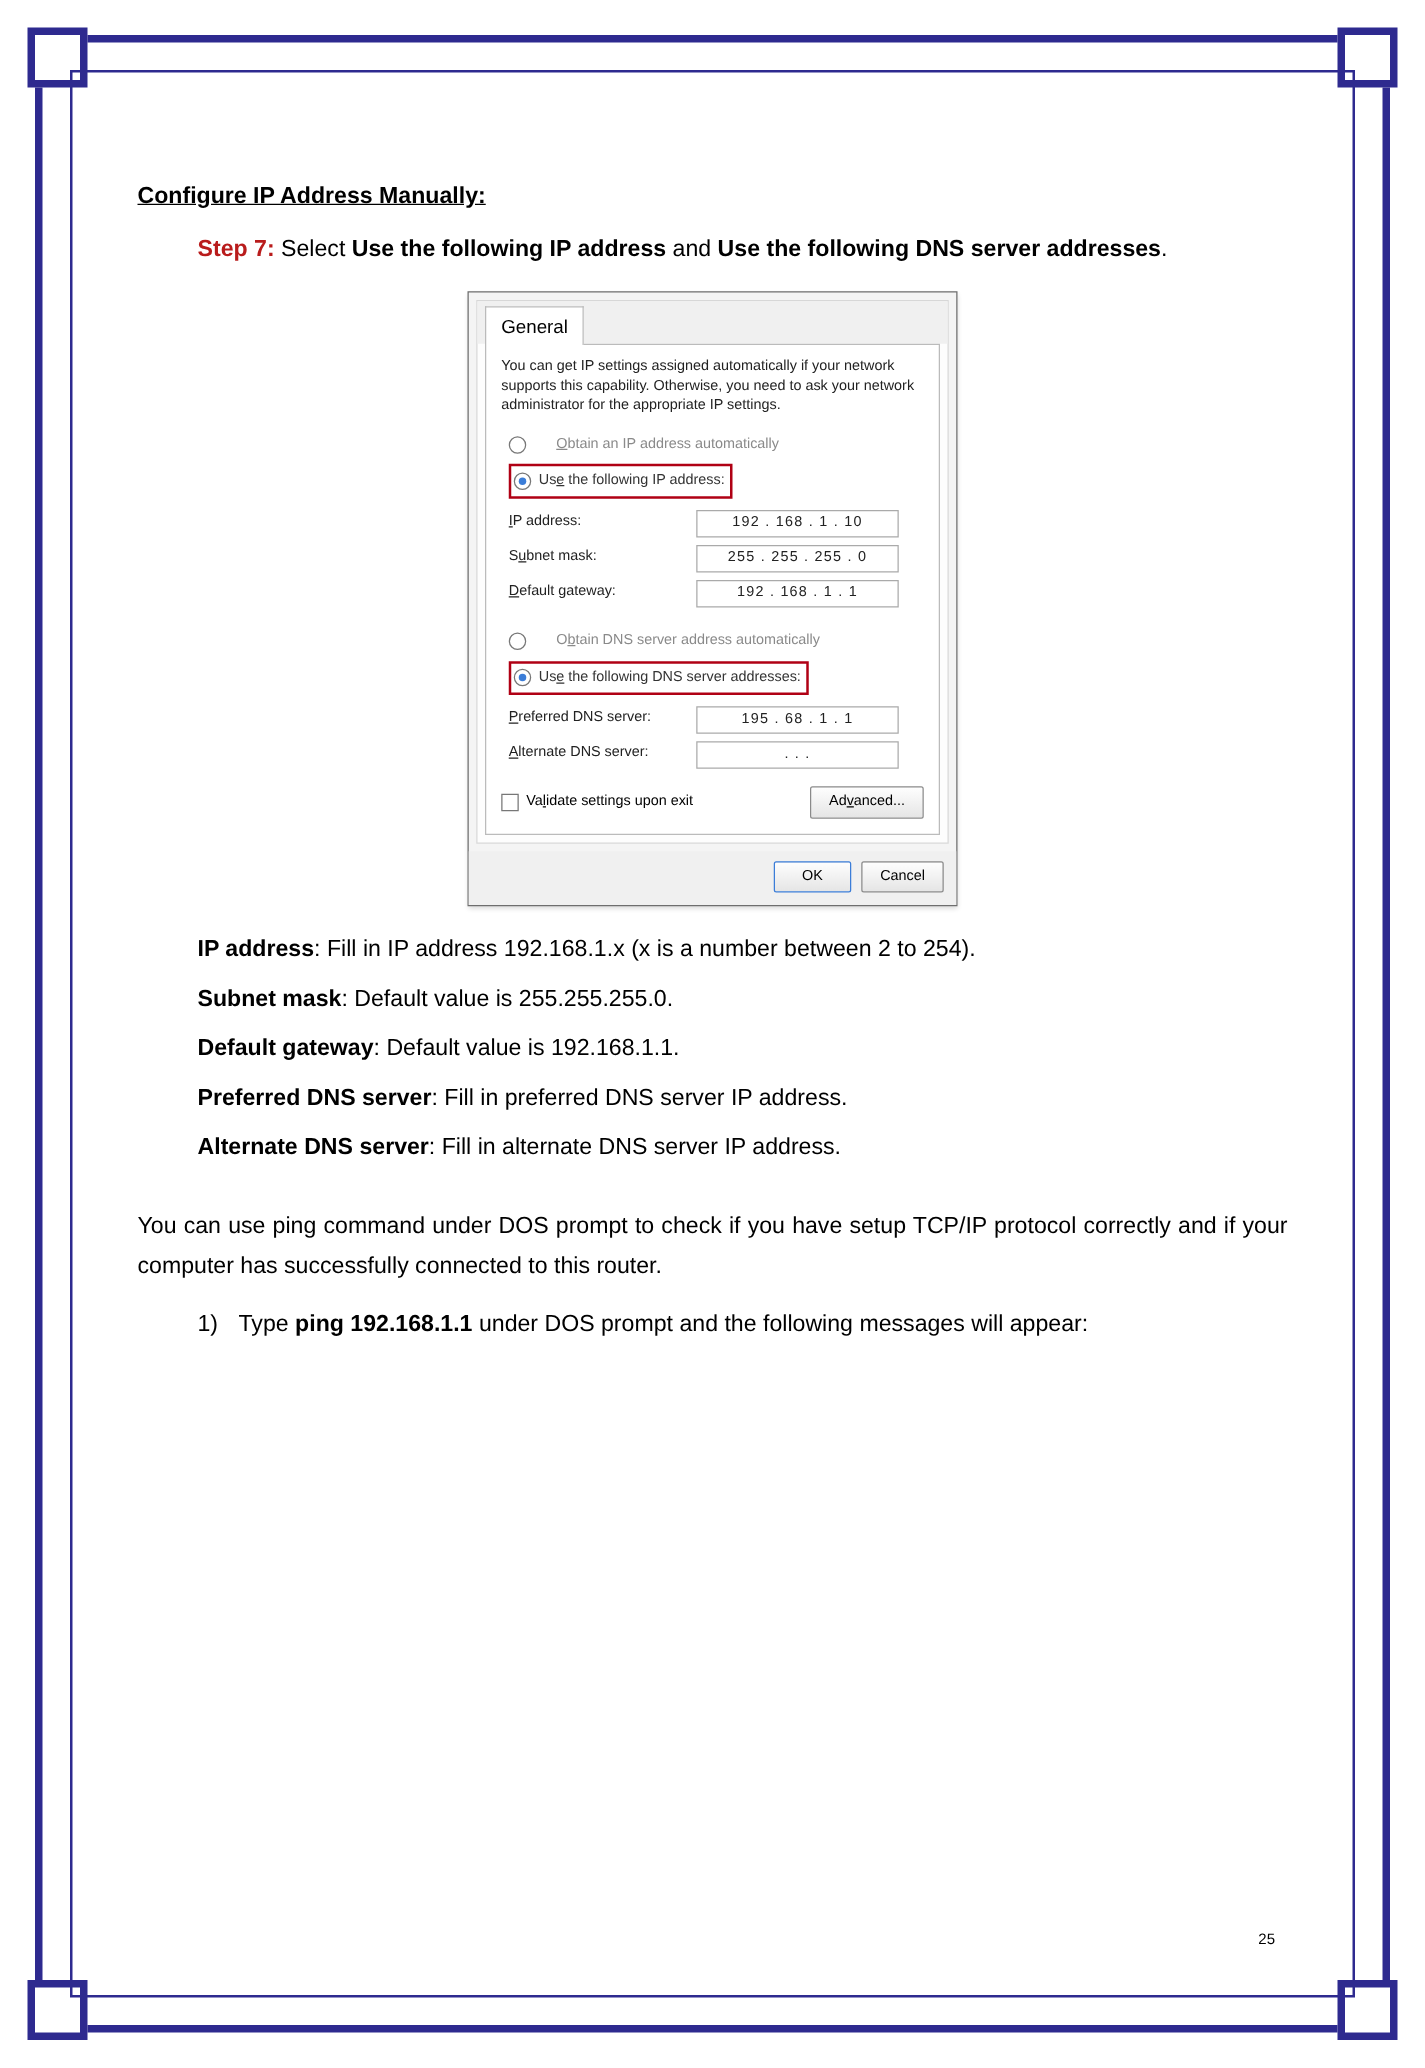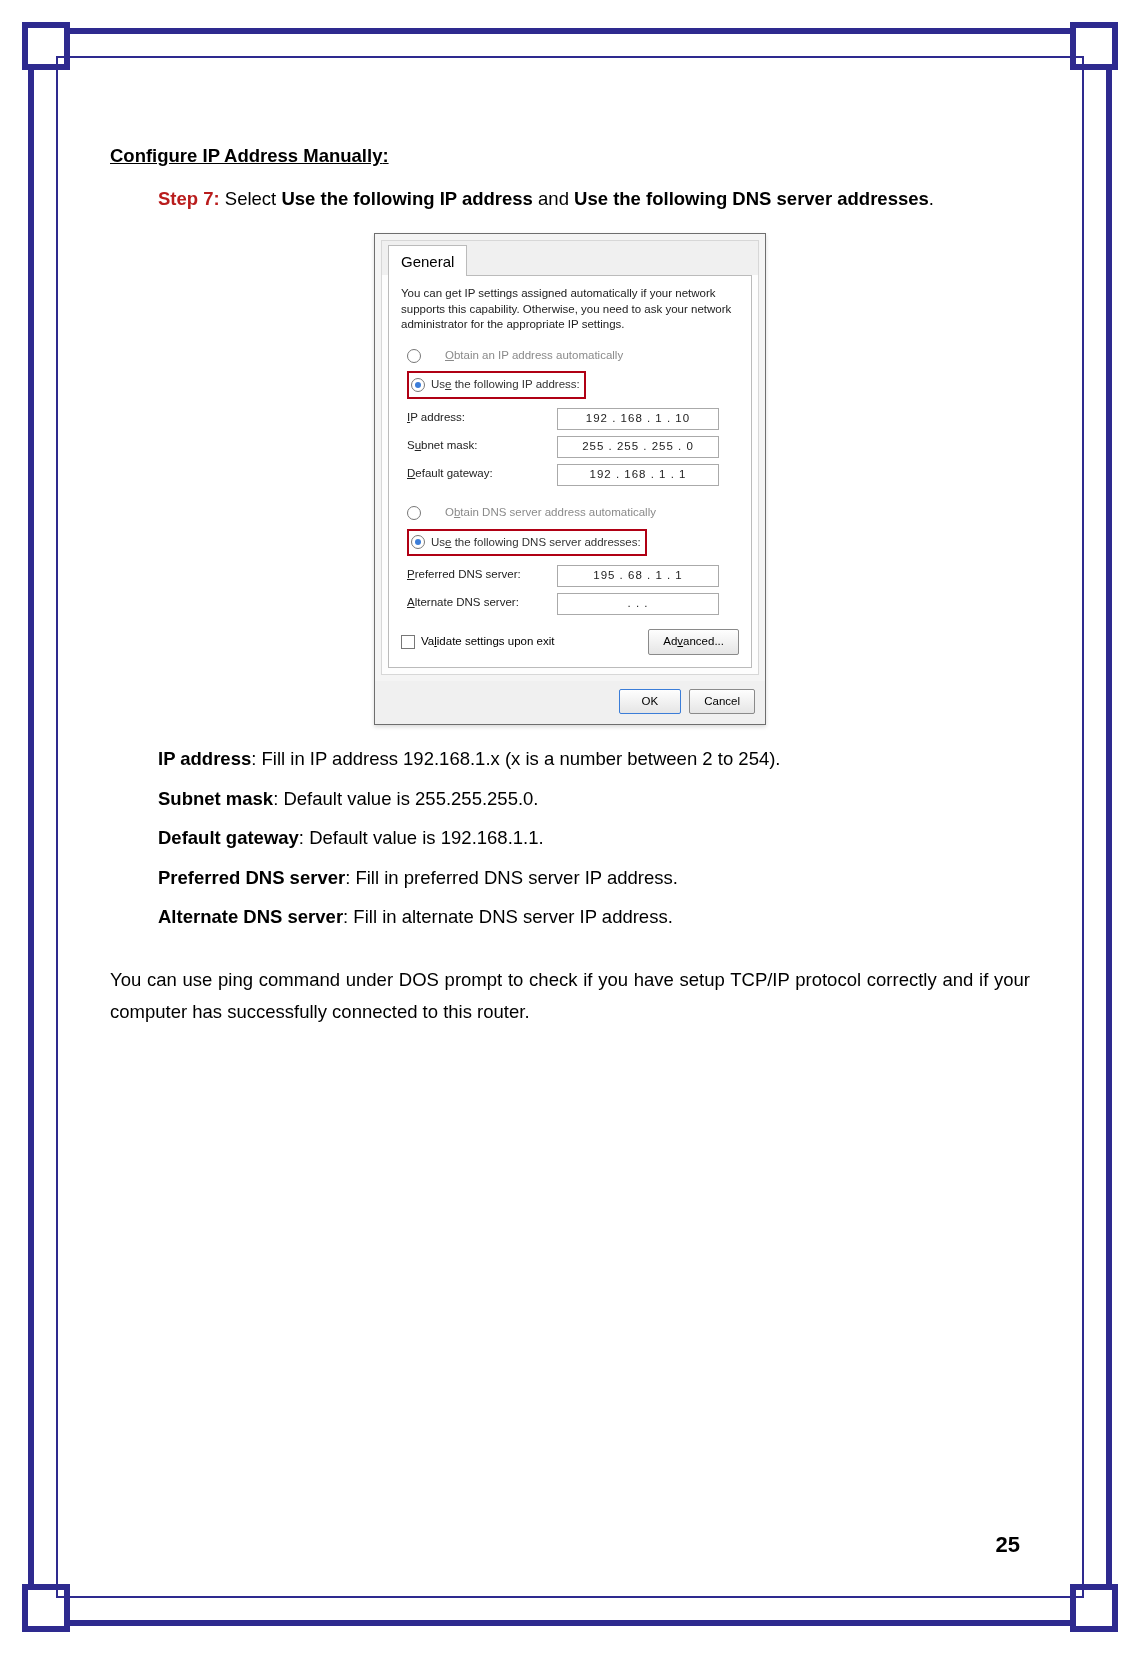--- a/index.html
+++ b/index.html
@@ -48,21 +48,21 @@
   .u{text-decoration:underline;}
 
   .field-list{margin-left:48px;}
   .field-item{margin-bottom:8px;}
   .field-item b{font-weight:bold;}
 
   .para{margin-top:32px;text-align:justify;}
   .list1{margin-left:48px;margin-top:16px;}
   .list1 .num{display:inline-block;width:28px;}
 
-  .pagenum{position:absolute;bottom:96px;right:120px;font-weight:bold;font-size:22px;}
+  .pagenum{position:absolute;bottom:96px;right:120px;font-weight:normal;font-size:12px;}
 </style>
 </head>
 <body>
 
 <div class="frame-outer"></div>
 <div class="frame-corner tl"></div>
 <div class="frame-corner tr"></div>
 <div class="frame-corner bl"></div>
 <div class="frame-corner br"></div>
 <div class="frame-inner"></div>
@@ -149,15 +149,19 @@
   <div class="field-list">
     <div class="field-item"><b>IP address</b><span>: Fill in IP address 192.168.1.x (x is a number between 2 to 254).</span></div>
     <div class="field-item"><b>Subnet mask</b><span>: Default value is 255.255.255.0.</span></div>
     <div class="field-item"><b>Default gateway</b><span>: Default value is 192.168.1.1.</span></div>
     <div class="field-item"><b>Preferred DNS server</b><span>: Fill in preferred DNS server IP address.</span></div>
     <div class="field-item"><b>Alternate DNS server</b><span>: Fill in alternate DNS server IP address.</span></div>
   </div>
 
   <div class="para">You can use ping command under DOS prompt to check if you have setup TCP/IP protocol correctly and if your computer has successfully connected to this router.</div>
 
+  <div class="list1">
+    <span class="num">1)</span>
+    <span>Type </span><b>ping 192.168.1.1</b><span> under DOS prompt and the following messages will appear:</span>
+  </div>
 </div>
 
 <div class="pagenum">25</div>
 
 </body></html>

